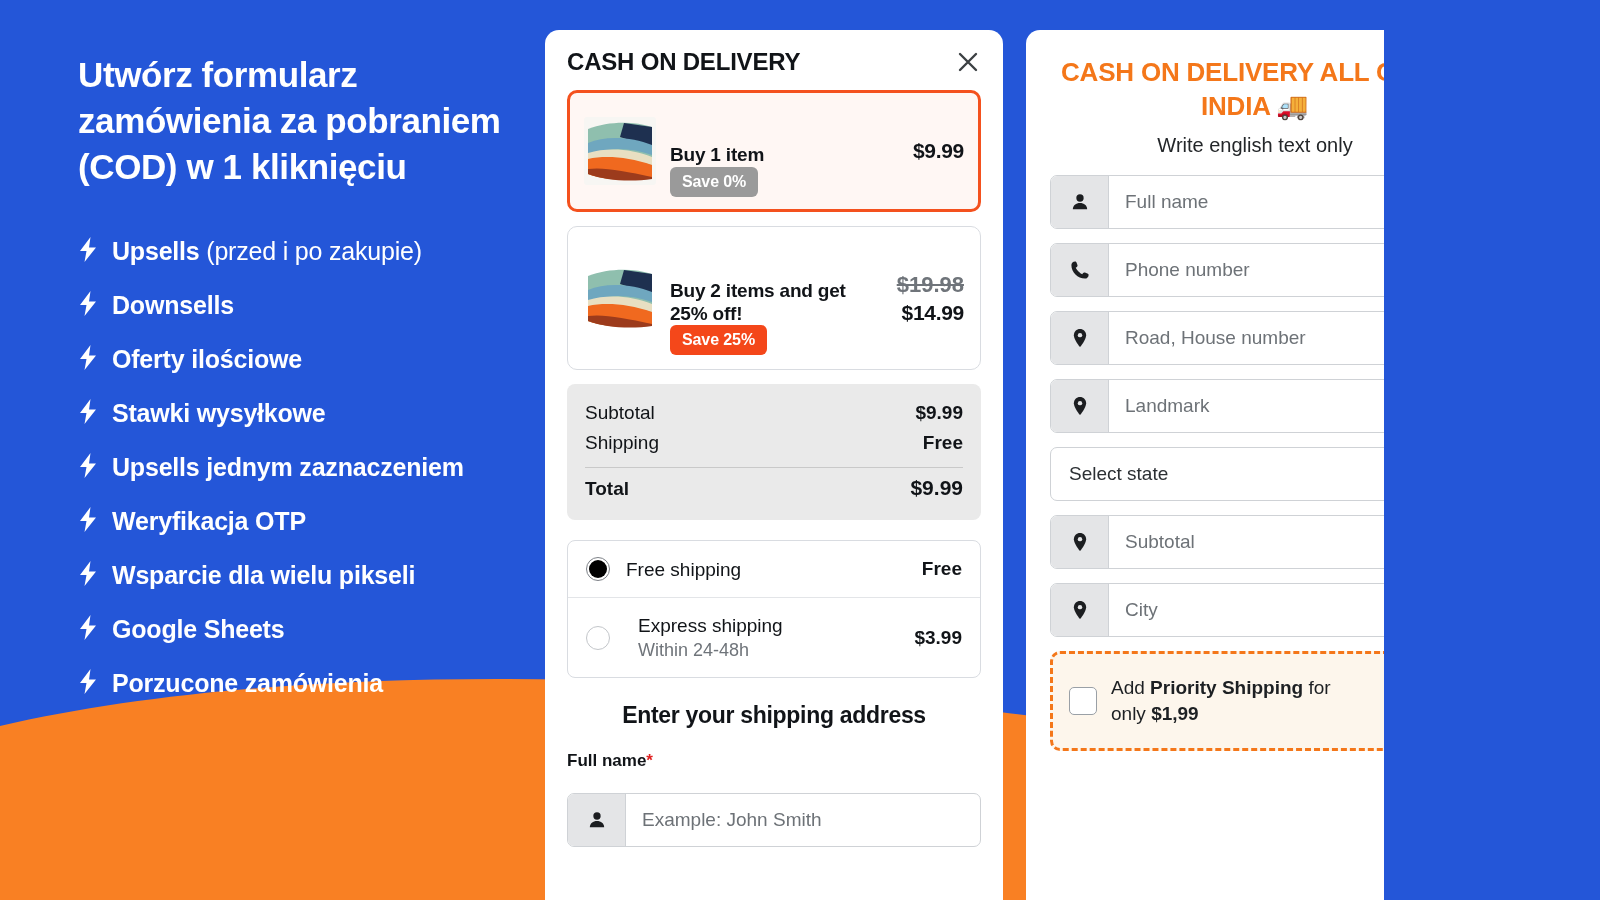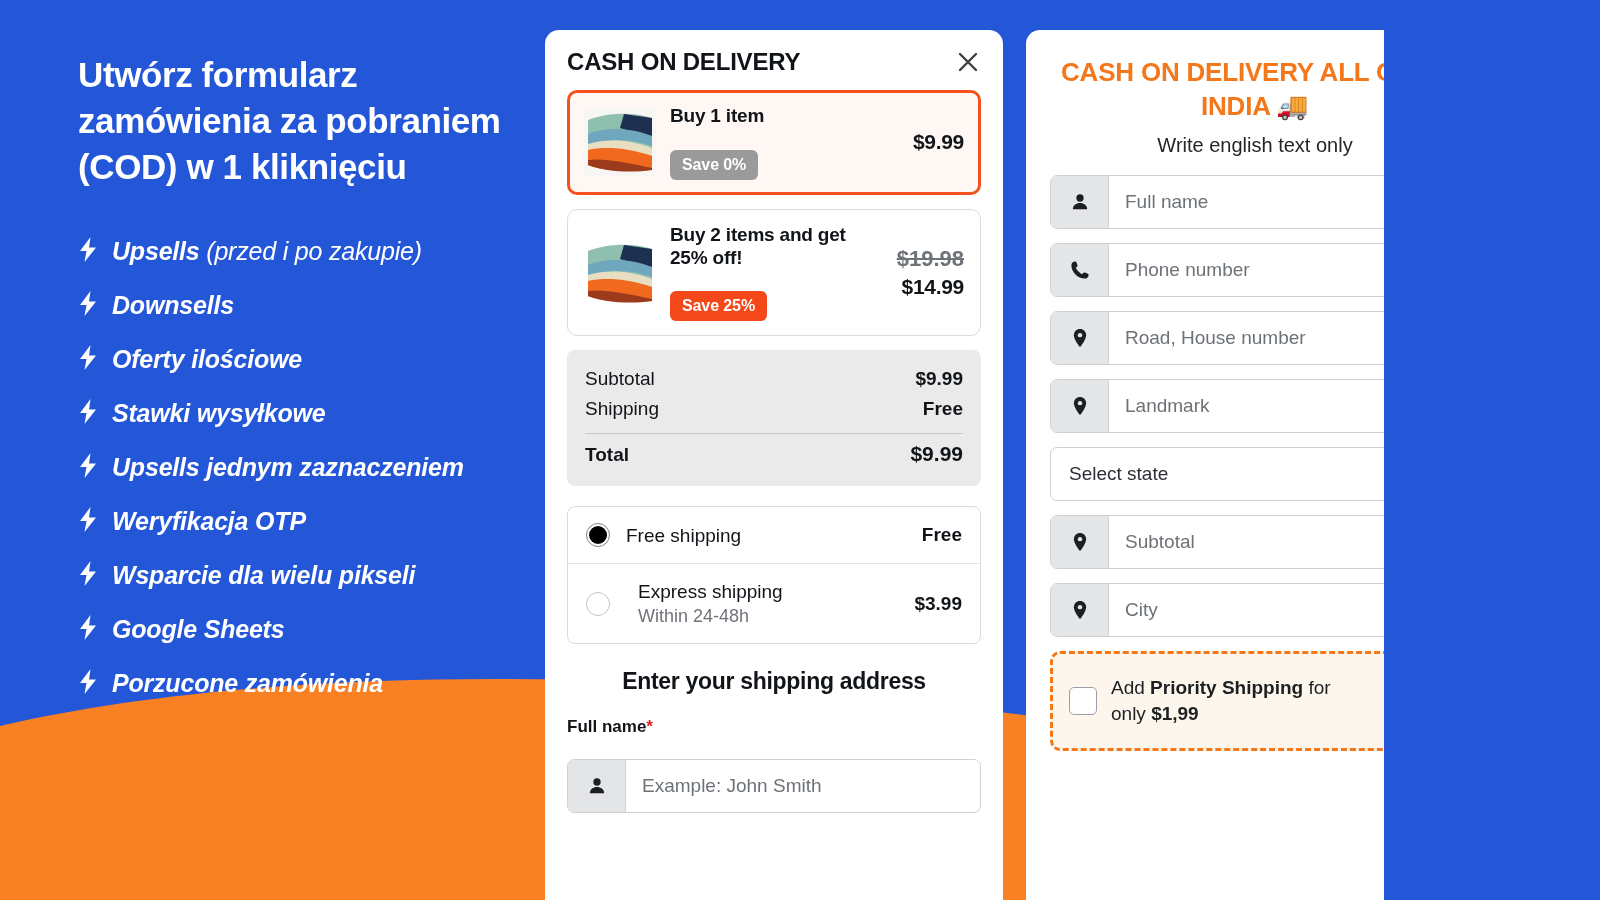--- a/index.html
+++ b/index.html
@@ -26,21 +26,21 @@
   .features { margin-top: 44px; }
   .feat {
     display: flex; align-items: baseline; gap: 14px;
     margin-bottom: 22px;
     color: #ffffff;
     font-size: 25px;
     line-height: 1.28;
   }
   .feat .bolt { flex: 0 0 auto; position: relative; top: 2px; }
   .feat .bolt svg { display: block; }
-  .feat .txt { font-weight: 700; letter-spacing: -0.2px; font-style: italic; }
+  .feat .txt { font-weight: 700; letter-spacing: -0.2px; }
   .feat .txt .reg { font-weight: 400; }
 
   
   .card {
     position: absolute;
     background: #ffffff;
     border-radius: 14px;
     overflow: hidden;
   }
   .mid  { left: 545px;  top: 30px; width: 458px; height: 900px; }
@@ -70,25 +70,25 @@
   .offer.selected {
     border: 3px solid #f4511e;
     background: #fff7f4;
     padding: 12px 14px;
   }
   .thumb { flex: 0 0 auto; width: 72px; height: 68px; border-radius: 3px; overflow: hidden; }
   .thumb svg { display: block; }
   .offer-body { flex: 1 1 auto; min-width: 0; }
   .offer-title {
     font-size: 19px; font-weight: 700; color: #111418;
-    line-height: 1.2; letter-spacing: -0.2px;
+    line-height: 1.2; letter-spacing: -0.2px; margin-top: 39px;
   }
   .badge {
     display: inline-block;
-    margin-top: 22px;
+    margin-top: 0;
     padding: 6px 12px;
     border-radius: 6px;
     font-size: 16px; font-weight: 700; color: #ffffff;
     letter-spacing: -0.1px;
   }
   .badge.grey { background: #9a9a9a; }
   .badge.orange { background: #f4471a; }
   .offer-price { flex: 0 0 auto; text-align: right; }
   .price-now { font-size: 21px; font-weight: 700; color: #111418; letter-spacing: -0.3px; }
   .price-old {

